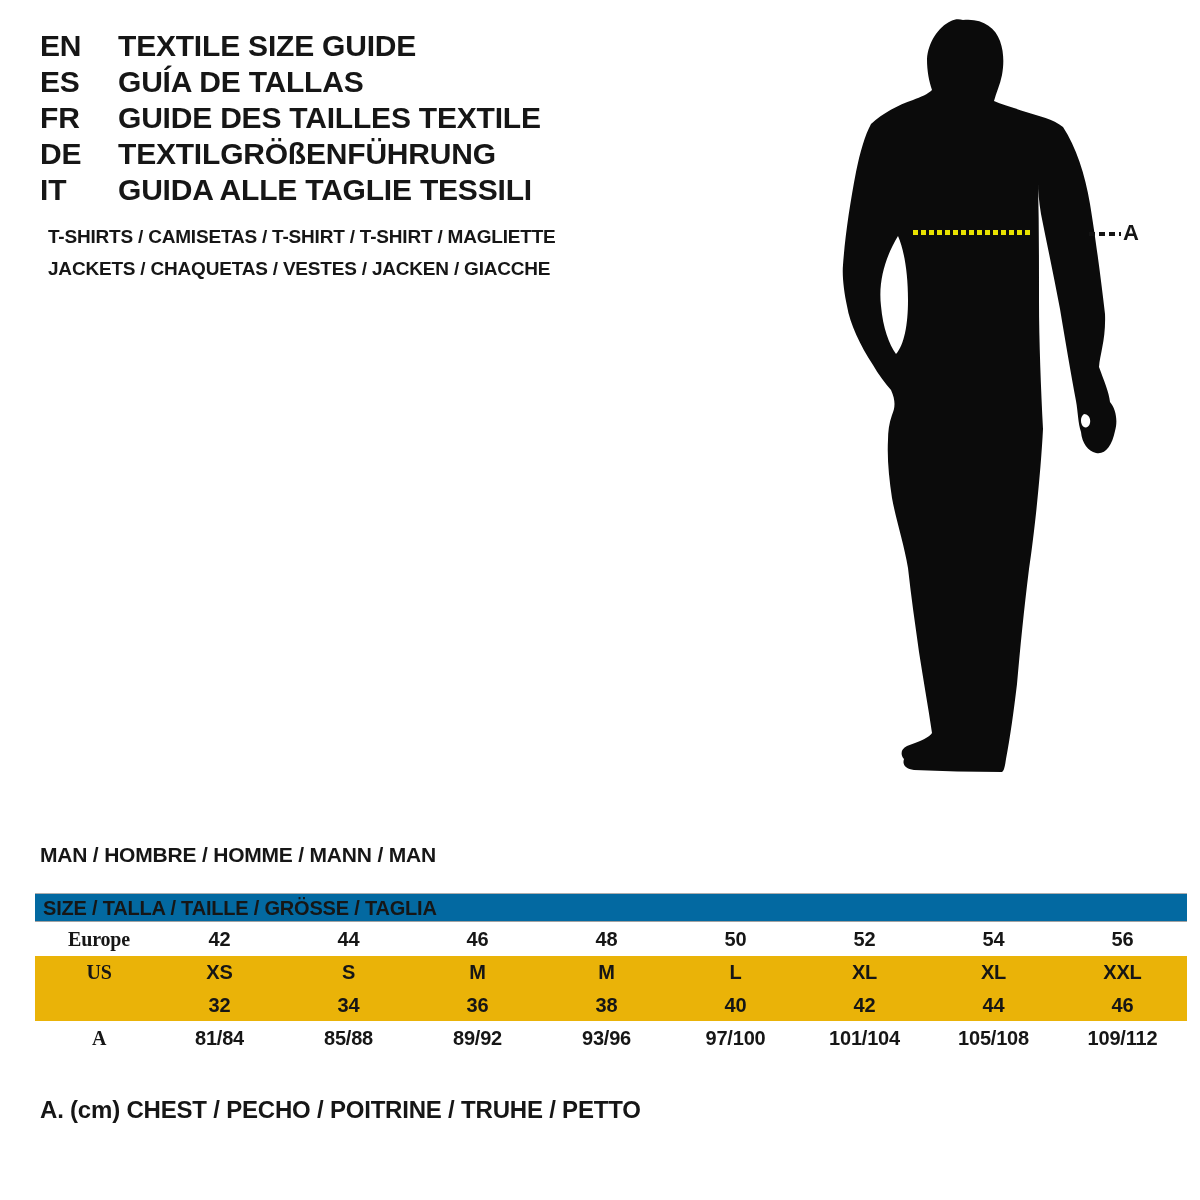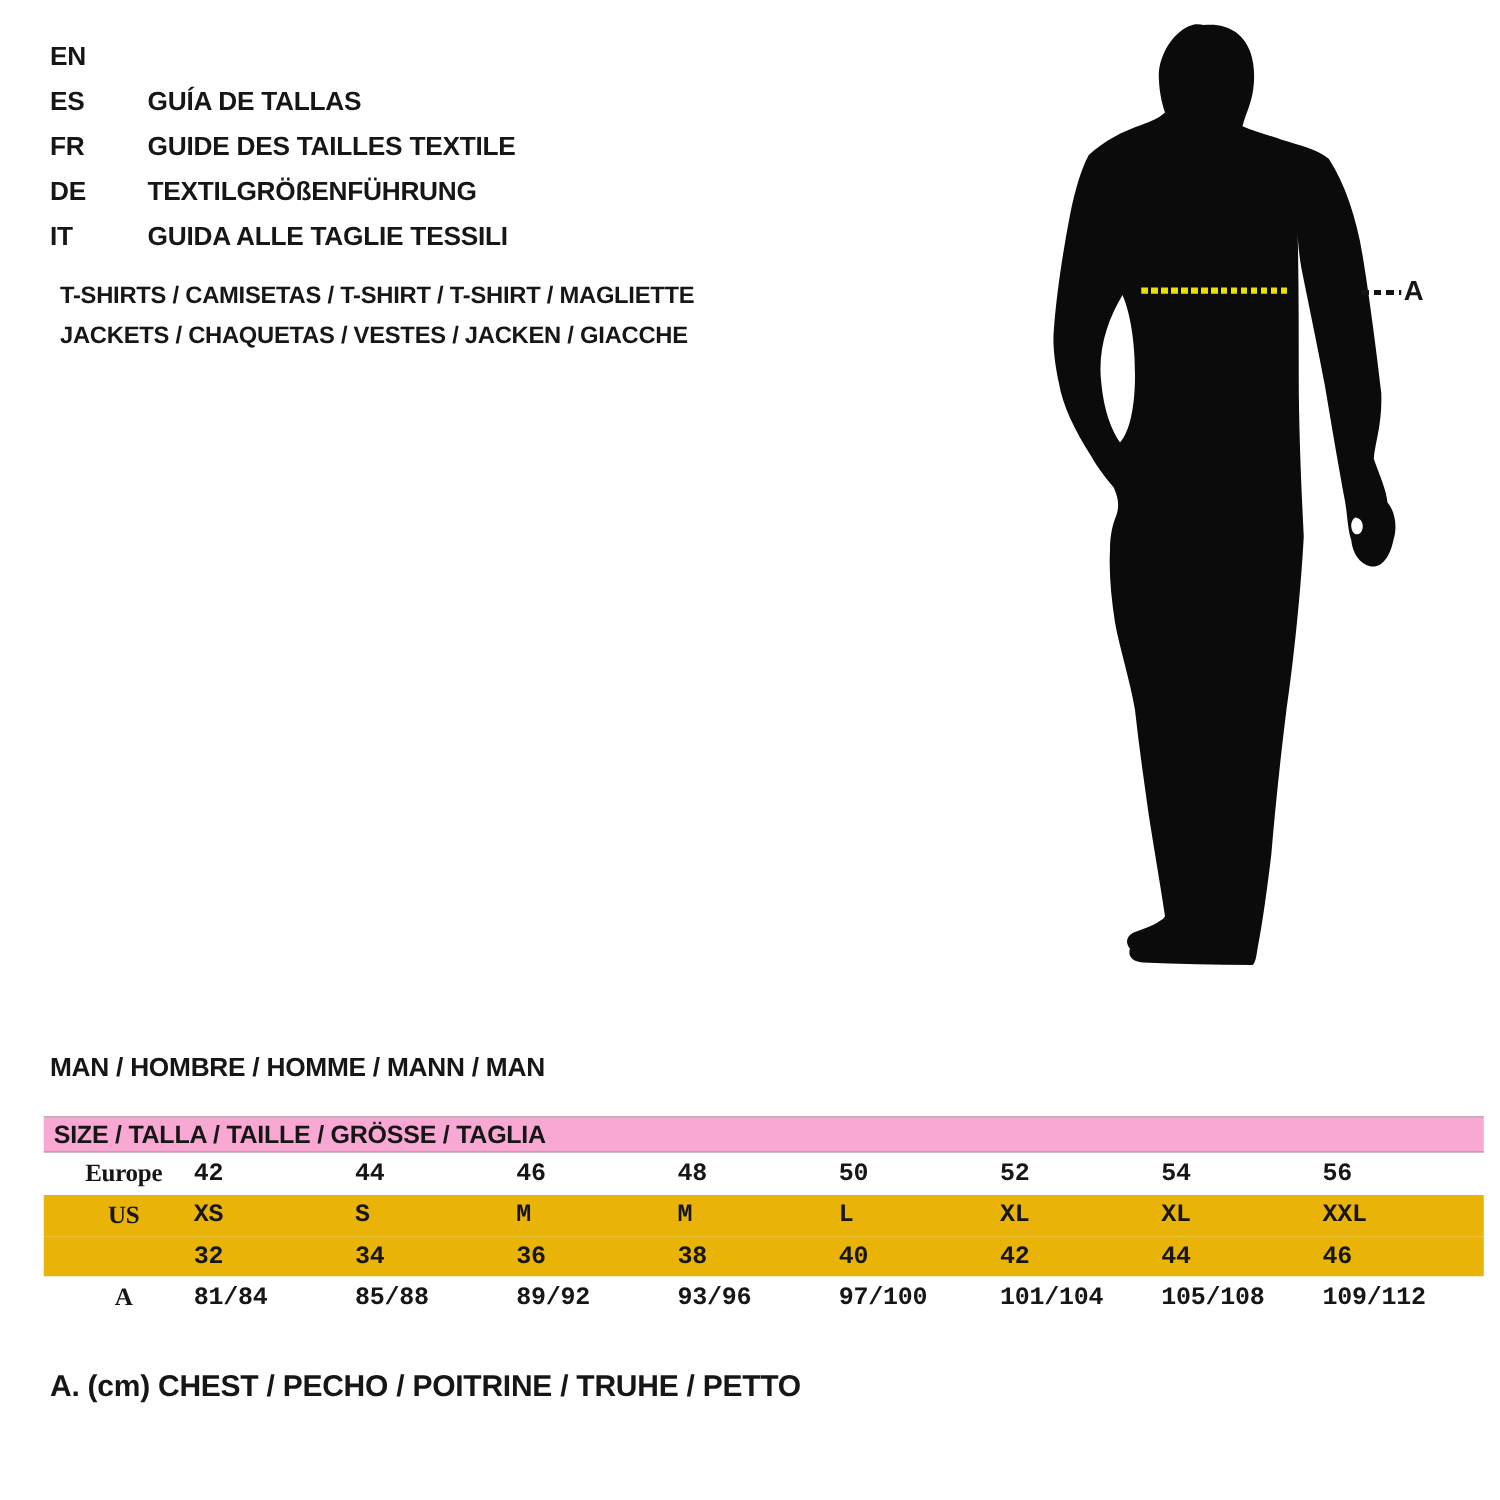--- a/index.html
+++ b/index.html
@@ -8,21 +8,21 @@
     position:relative;
     font-family:"Liberation Sans","DejaVu Sans",sans-serif;
     font-weight:bold;
     color:#161616;
     letter-spacing:-0.2px;
     -webkit-font-smoothing:antialiased;
   }
 
   
   .lang-block { position:absolute; left:40px; top:28px; }
-  .lang-row { display:flex; height:36px; line-height:36px; font-size:21px;align-items:flex-end; }
+  .lang-row { display:flex; height:36px; line-height:36px; font-size:30px;align-items:flex-end; }
   .lang-code { width:78px; flex:0 0 78px; }
   .lang-label { white-space:nowrap; }
 
   
   .categories { position:absolute; left:48px; top:221px; font-size:19px; line-height:32px; white-space:nowrap; }
 
   
   .figure-wrap { position:absolute; left:842px; top:8px; width:280px; height:770px; }
   .measure-dots {
     position:absolute; left:913px; top:230px; width:119px; height:5px;
@@ -33,42 +33,43 @@
     background:repeating-linear-gradient(to right, #141414 0 6px, rgba(0,0,0,0) 6px 10px);
   }
   .measure-label { position:absolute; left:1123px; top:220px; font-size:22px; }
 
   
   .section-heading { position:absolute; left:40px; top:843px; font-size:21px; white-space:nowrap; }
 
   
   .size-table { position:absolute; left:35px; top:893px; width:1152px; font-size:20px; }
   .size-table-header {
-    height:29px; line-height:28px; background:#f9a8d4;
+    height:29px; line-height:28px; background:#0369a1;
     border-top:1px solid #adadad; border-bottom:1px solid #a2a2a2;
     padding-left:8px; white-space:nowrap;
   }
   .size-row { display:grid; grid-template-columns:120px repeat(8, 1fr); align-items:center; }
   .size-row.shaded { background:#eab308; }
   .size-row.r0 { height:34px; }
   .size-row.r1 { height:33px; }
   .size-row.r2 { height:32px; }
   .size-row.r3 { height:35px; }
   .size-row .rlabel { padding-left:8px; text-align:center;font-family:Liberation Serif, serif; }
-  .size-row .val { text-align:left;font-family:Liberation Mono, monospace; }
+  .size-row .val { text-align:center; }
 
   
   .footnote { position:absolute; left:40px; top:1096px; font-size:24px; white-space:nowrap; }
 </style>
 </head>
 <body>
 
 <div class="lang-block">
   <div class="lang-row">
     <span class="lang-code">EN</span>
+    <span class="lang-label">TEXTILE SIZE GUIDE</span>
   </div>
   <div class="lang-row">
     <span class="lang-code">ES</span>
     <span class="lang-label">GUÍA DE TALLAS</span>
   </div>
   <div class="lang-row">
     <span class="lang-code">FR</span>
     <span class="lang-label">GUIDE DES TAILLES TEXTILE</span>
   </div>
   <div class="lang-row">

